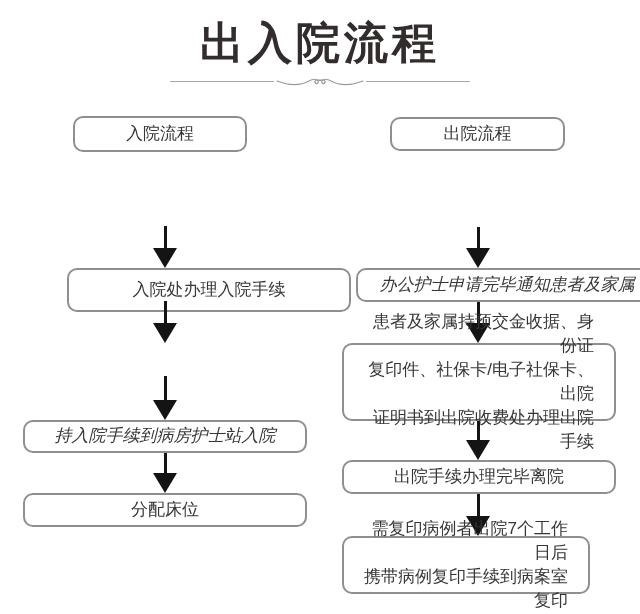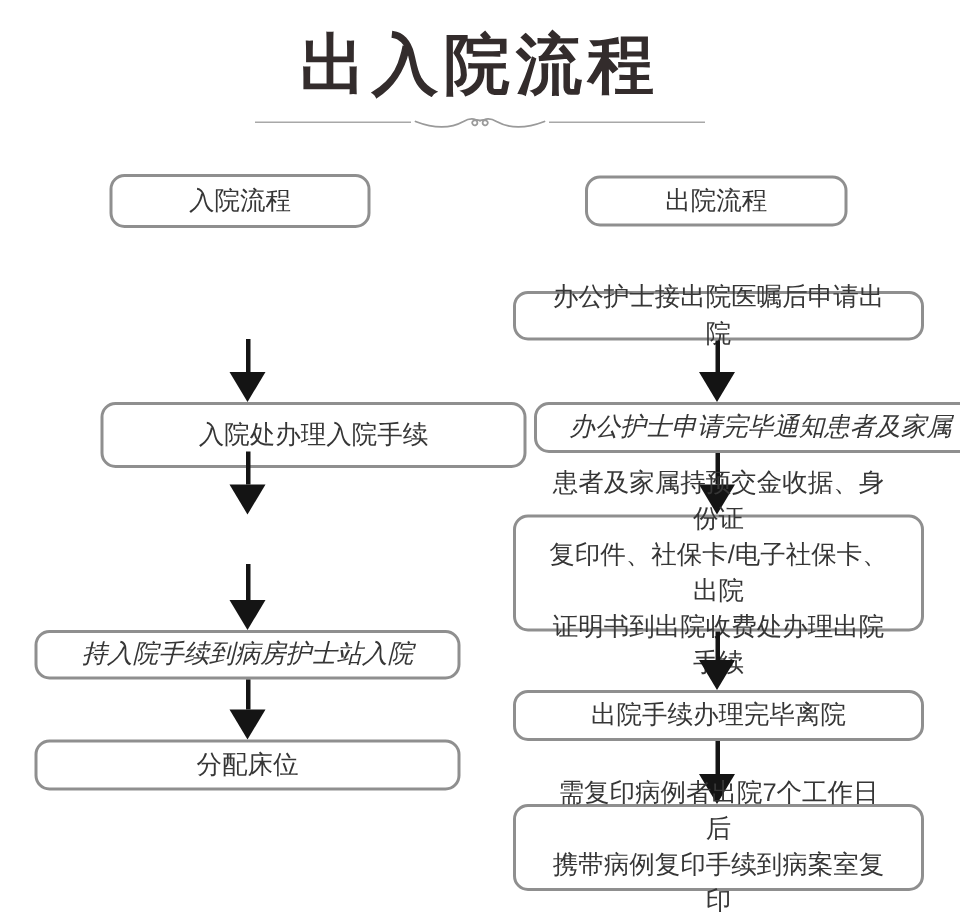--- a/index.html
+++ b/index.html
@@ -36,21 +36,21 @@
   .flourish { flex: 0 0 auto; margin: 0 2px; }
   .box {
     position: absolute;
     box-sizing: border-box;
     border: 2px solid #8f8f8f;
     border-radius: 10px;
     background: #ffffff;
     display: flex;
     align-items: center;
     justify-content: center;
-    text-align: center;
+    text-align: right;
     font-size: 17px;
     line-height: 1.42;
     color: #363636;
     white-space: pre-line;
     padding: 2px 20px;
   }
   .arrow {
     position: absolute;
     display: flex;
     flex-direction: column;
@@ -101,21 +101,20 @@
   <div class="box" style="left:23px; top:420px; width:284px; height:33px;font-style:italic;">持入院手续到病房护士站入院</div>
   <div class="arrow" style="left:153px; top:453px; width:24px; height:40px;">
     <div class="stem"></div>
       <div class="head"></div>
   </div>
 
   <div class="box" style="left:390px; top:117px; width:175px; height:34px;">出院流程</div>
 
   <div class="box" style="left:23px; top:493px; width:284px; height:34px;">分配床位</div>
 
-  <div class="box" style="left:342px; top:194px; width:274px; height:33px;">办公护士接出院医嘱后申请出院</div>
   <div class="arrow" style="left:466px; top:227px; width:24px; height:41px;">
     <div class="stem"></div>
       <div class="head"></div>
   </div>
 
   <div class="box" style="left:356px; top:268px; width:302px; height:34px;font-style:italic;">办公护士申请完毕通知患者及家属</div>
   <div class="arrow" style="left:466px; top:302px; width:24px; height:41px;">
     <div class="stem"></div>
       <div class="head"></div>
   </div>
@@ -127,16 +126,16 @@
     <div class="stem"></div>
       <div class="head"></div>
   </div>
 
   <div class="box" style="left:342px; top:460px; width:274px; height:34px;">出院手续办理完毕离院</div>
   <div class="arrow" style="left:466px; top:494px; width:24px; height:42px;">
     <div class="stem"></div>
       <div class="head"></div>
   </div>
 
-  <div class="box" style="left:342px; top:536px; width:274px; height:58px;">需复印病例者出院7个工作日后
+  <div class="box" style="left:342px; top:536px; width:248px; height:58px;">需复印病例者出院7个工作日后
 携带病例复印手续到病案室复印</div>
 
 </div>
 
 </body></html>

